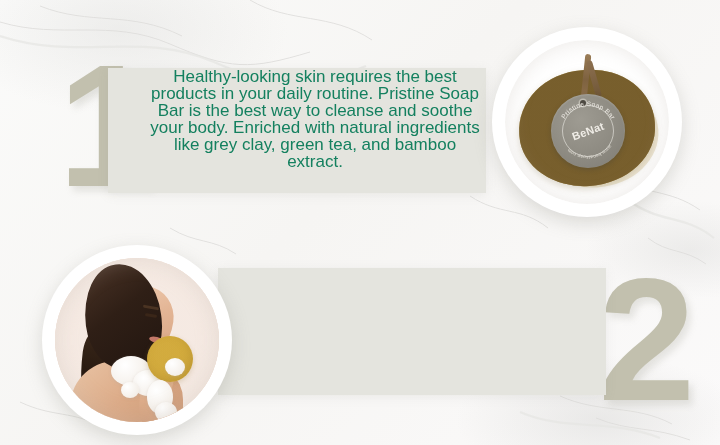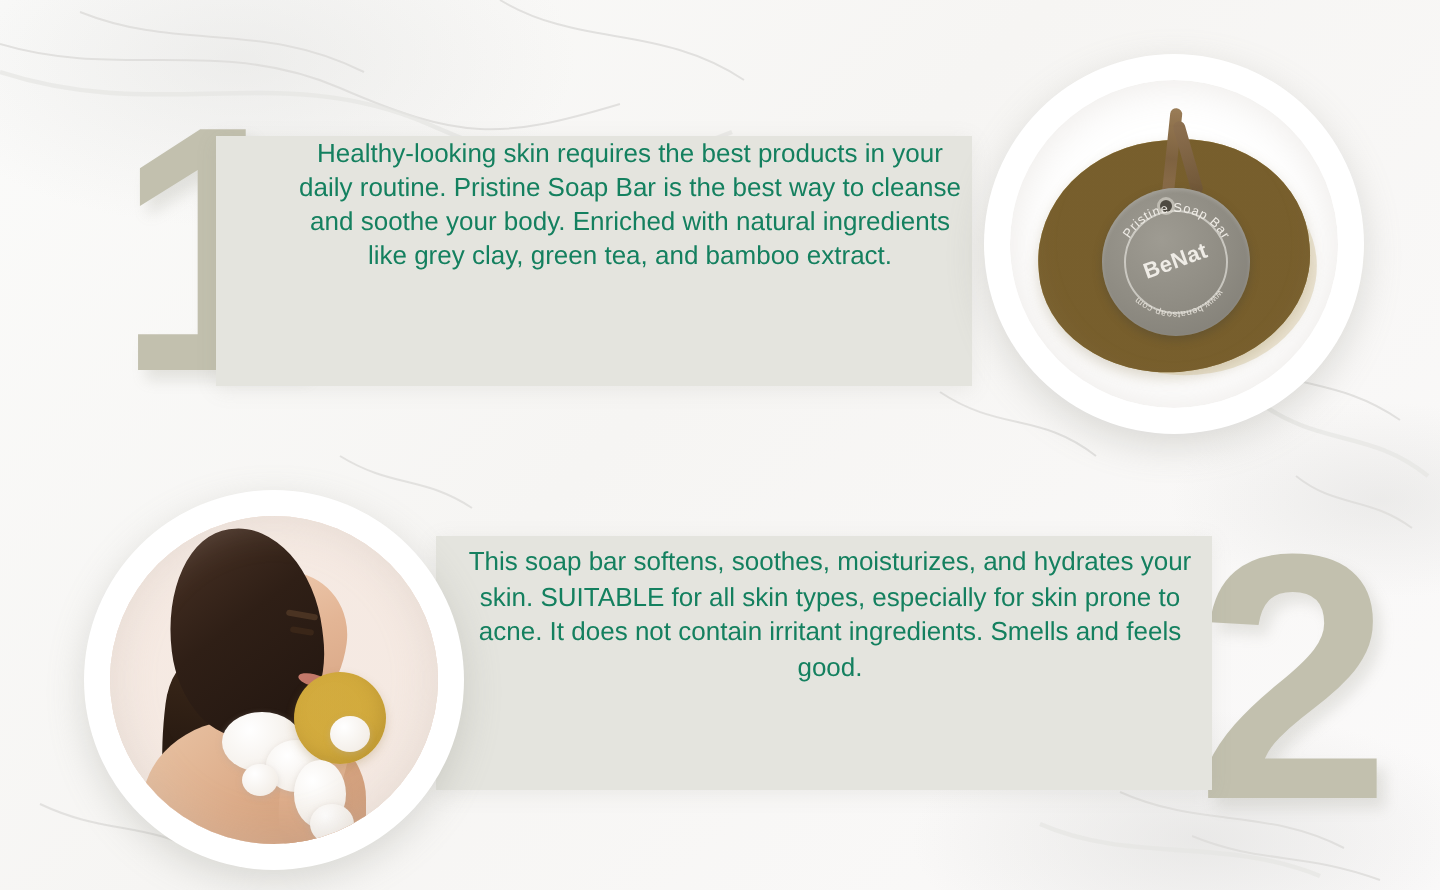--- a/index.html
+++ b/index.html
@@ -98,21 +98,21 @@
     color: #14805f;
     letter-spacing: 0.2px;
     margin: 0 0 6px 0;
     white-space: nowrap;
   }
   #text-1 .heading { padding-top: 9px; }
   #text-2 .heading { padding-top: 8px; font-size: 25px; }
 
   .body-copy {
     font-family: "Liberation Sans", sans-serif;
-    font-size: 13px;
+    font-size: 17px;
     line-height: 17px;
     color: #14805f;
     margin: 0;
     padding: 0 24px;
   }
   #text-2 .body-copy { padding: 0 18px; line-height: 17.5px; }
 
   
   .photo-circle {
     position: absolute;
@@ -419,21 +419,20 @@
       </div>
       <div class="vignette"></div>
     </div>
   </div>
 
   <div class="numeral" id="numeral-2">2</div>
 
   <div class="panel" id="panel-2"></div>
 
   <div class="text-block" id="text-2">
-    <p class="body-copy">This soap bar softens, soothes, moisturizes, and hydrates your skin. SUITABLE for all skin types, especially for skin prone to acne. It does not contain irritant ingredients. Smells and feels good.</p>
   </div>
 
   <div class="photo-circle" id="circle-shower">
     <div class="photo-inner">
       <div class="shower-scene">
         <div class="sh-bg-blur"></div>
         <div class="sh-hair-tail"></div>
         <div class="sh-body"></div>
         <div class="sh-neck"></div>
         <div class="sh-face"></div>

